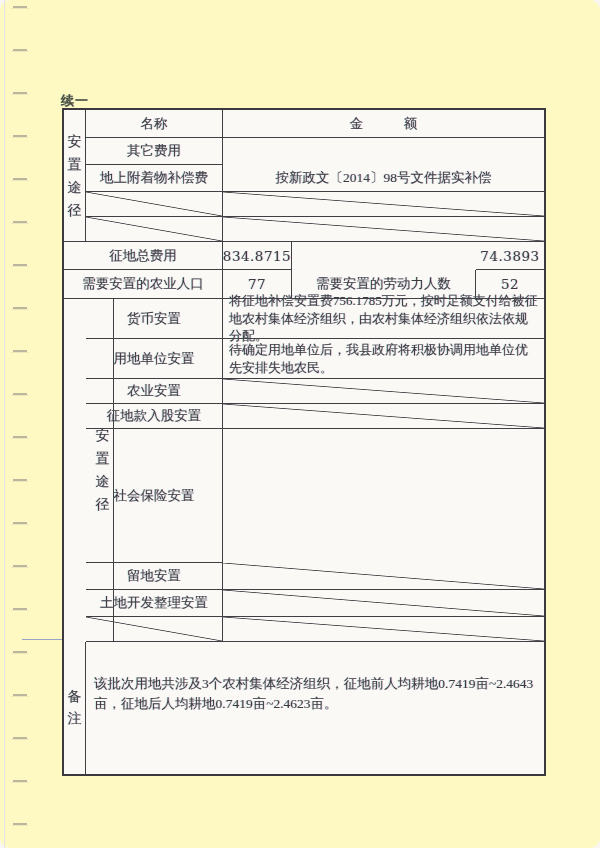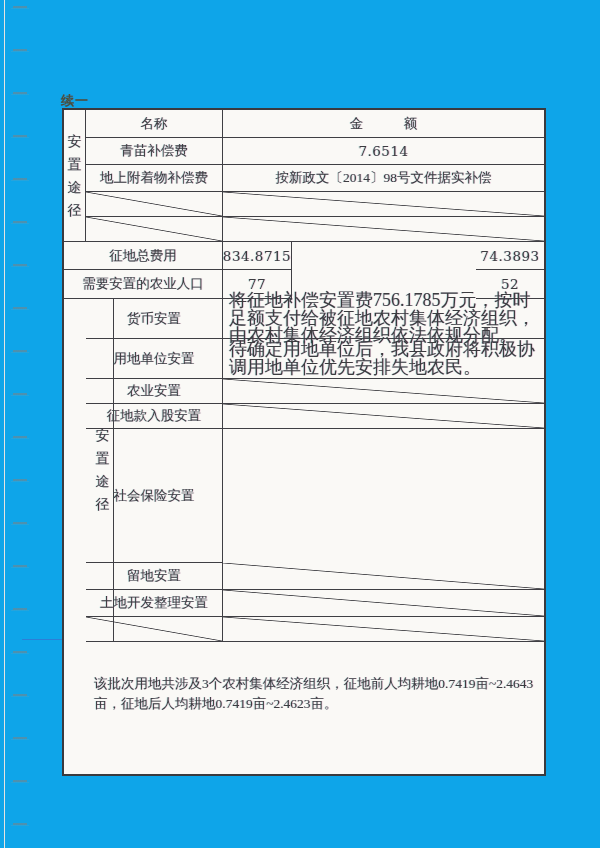--- a/index.html
+++ b/index.html
@@ -4,21 +4,21 @@
 <style>
   html,body{margin:0;padding:0;}
   body{
     width:600px;height:848px;
     background:#f7f6f3;
     font-family:"Liberation Serif","DejaVu Serif",serif;
     color:#3a3a3e;
     position:relative;
     overflow:hidden;
   }
-  .page{position:absolute;inset:0;background:#0ea5e9;}
+  .page{position:absolute;inset:0;background:#fef9c3;border-radius:10px;}
   
   .page-edge{position:absolute;left:4px;top:0;width:1px;height:848px;background:#e6e4e0;}
   .binding{
     position:absolute;left:11px;top:6px;width:18px;height:840px;
     background-image:
       repeating-linear-gradient(to bottom, rgba(130,128,126,.55) 0 2px, transparent 2px 43px),
       repeating-linear-gradient(to bottom, transparent 0 2px, rgba(160,158,155,.18) 2px 3px, transparent 3px 30px, transparent 30px 43px);
     background-size:14px 100%, 2px 100%;
     background-repeat:no-repeat, repeat-x;
     background-position:2px 0, 0 0;
@@ -36,21 +36,21 @@
   .c{
     position:absolute;box-sizing:border-box;
     display:flex;align-items:center;justify-content:center;
     font-size:13.5px;color:#3c3c40;
     border-color:#3f3f44;border-style:solid;border-width:0;
   }
   .br{border-right-width:1.5px;}
   .bb{border-bottom-width:1.5px;}
   .para{
     justify-content:flex-start;text-align:left;
-    padding:2px 6px;font-size:18px;line-height:17.5px;
+    padding:2px 6px;font-size:13px;line-height:17.5px;
   }
   .num{font-family:"DejaVu Serif","Liberation Serif",serif;letter-spacing:.5px;}
   .diag{
     background-image:linear-gradient(to top right,
       transparent calc(50% - .8px),
       rgba(55,55,60,.85) calc(50% - .1px),
       rgba(55,55,60,.85) calc(50% + .1px),
       transparent calc(50% + .8px));
   }
   .vtext{
@@ -74,37 +74,37 @@
   <div class="cont-label fringe">续一</div>
 
   <div class="tbl">
 
     <div class="c br bb" style="left:0;top:0;width:22px;height:132px;">
       <span class="vtext fringe">安置途径</span>
     </div>
     <div class="c br bb fringe" style="left:22px;top:0;width:137px;height:28px;">名称</div>
     <div class="c bb fringe" style="left:159px;top:0;width:321px;height:28px;">金　　　额</div>
 
-    <div class="c br bb fringe" style="left:22px;top:28px;width:137px;height:27px;">青苗补偿费</div>
-    <div class="c bb num fringe" style="left:159px;top:28px;width:321px;height:27px;">7.6514</div>
+    <div class="c br bb fringe" style="left:22px;top:28px;width:137px;height:27px;">其它费用</div>
 
     <div class="c br bb fringe" style="left:22px;top:55px;width:137px;height:27px;">地上附着物补偿费</div>
     <div class="c bb fringe" style="left:159px;top:55px;width:321px;height:27px;">按新政文〔2014〕98号文件据实补偿</div>
 
     <div class="c br bb diag" style="left:22px;top:82px;width:137px;height:25px;"></div>
     <div class="c bb diag" style="left:159px;top:82px;width:321px;height:25px;"></div>
     <div class="c br bb diag" style="left:22px;top:107px;width:137px;height:25px;"></div>
     <div class="c bb diag" style="left:159px;top:107px;width:321px;height:25px;"></div>
 
     <div class="c br bb fringe" style="left:0;top:132px;width:159px;height:28px;">征地总费用</div>
     <div class="c br bb num fringe" style="left:159px;top:132px;width:69px;height:28px;">834.8715</div>
     <div class="c bb num fringe" style="left:412px;top:132px;width:68px;height:28px;">74.3893</div>
 
     <div class="c br bb fringe" style="left:0;top:160px;width:159px;height:29px;">需要安置的农业人口</div>
     <div class="c br bb num fringe" style="left:159px;top:160px;width:69px;height:29px;">77</div>
+    <div class="c br bb fringe" style="left:228px;top:160px;width:184px;height:29px;">需要安置的劳动力人数</div>
     <div class="c bb num fringe" style="left:412px;top:160px;width:68px;height:29px;">52</div>
 
     <div class="c br bb" style="left:0;top:189px;width:22px;height:343px;margin-left:28px;">
       <span class="vtext fringe">安置途径</span>
     </div>
 
     <div class="c br bb fringe" style="left:22px;top:189px;width:137px;height:40px;text-align:center;">货币安置</div>
     <div class="c bb para fringe" style="left:159px;top:189px;width:321px;height:40px;">将征地补偿安置费756.1785万元，按时足额支付给被征地农村集体经济组织，由农村集体经济组织依法依规分配。</div>
 
     <div class="c br bb fringe" style="left:22px;top:229px;width:137px;height:40px;">用地单位安置</div>
@@ -120,18 +120,21 @@
 
     <div class="c br bb fringe" style="left:22px;top:453px;width:137px;height:27px;">留地安置</div>
     <div class="c bb diag" style="left:159px;top:453px;width:321px;height:27px;"></div>
 
     <div class="c br bb fringe" style="left:22px;top:480px;width:137px;height:27px;">土地开发整理安置</div>
     <div class="c bb diag" style="left:159px;top:480px;width:321px;height:27px;"></div>
 
     <div class="c br bb diag" style="left:22px;top:507px;width:137px;height:25px;"></div>
     <div class="c bb diag" style="left:159px;top:507px;width:321px;height:25px;"></div>
 
+    <div class="c br" style="left:0;top:532px;width:22px;height:132px;">
+      <span class="vtext short fringe">备注</span>
+    </div>
     <div class="c remark fringe" style="left:22px;top:532px;width:458px;height:132px;font-family:Liberation Serif, serif;">该批次用地共涉及3个农村集体经济组织，征地前人均耕地0.7419亩~2.4643亩，征地后人均耕地0.7419亩~2.4623亩。</div>
 
   </div>
 
   <div class="artifact-blue"></div>
 </div>
 
 </body></html>

